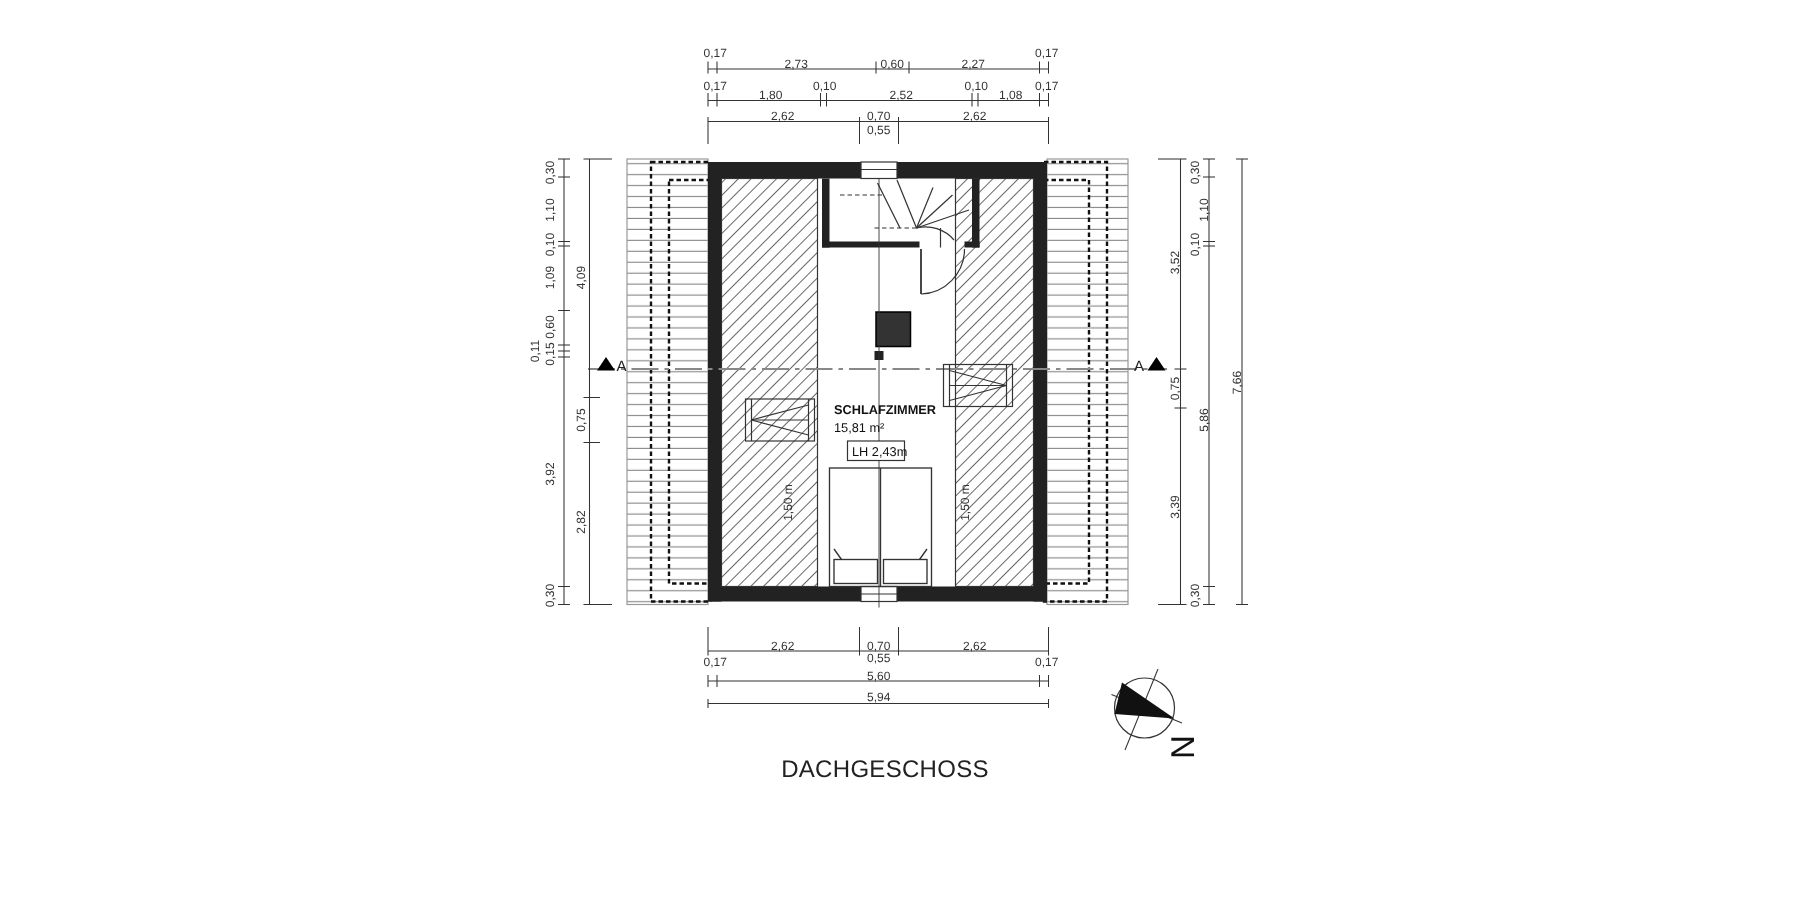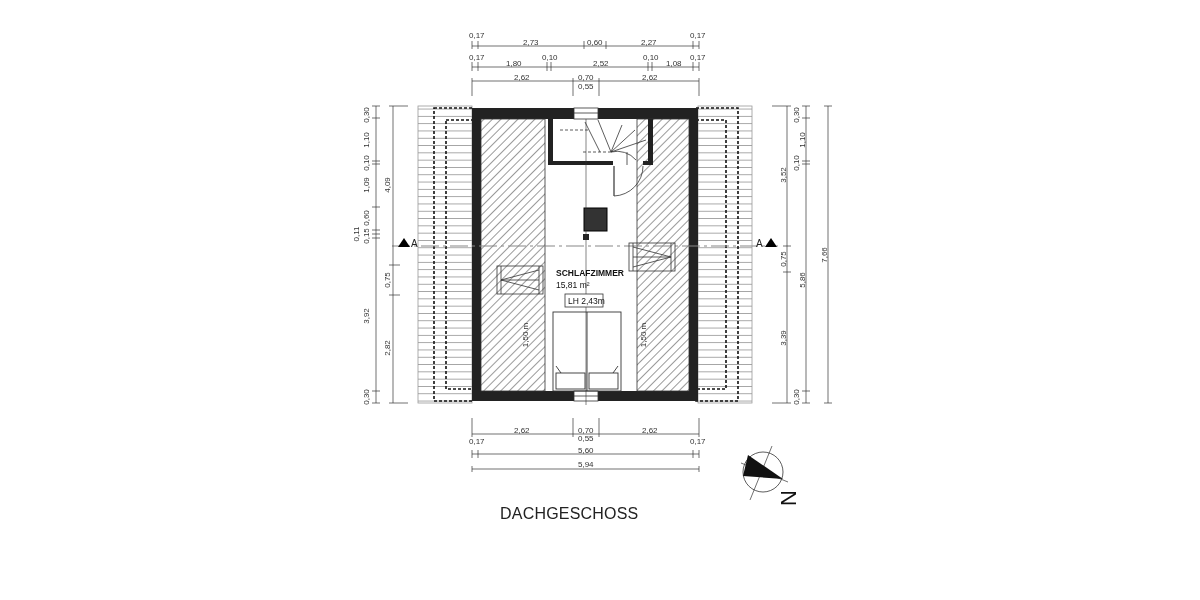--- a/index.html
+++ b/index.html
@@ -1,20 +1,20 @@
 <!DOCTYPE html>
 <html><head>
 <meta charset="utf-8">
 <style>
   html,body{margin:0;padding:0;background:#fff;}
   body{width:1200px;height:600px;position:relative;overflow:hidden;font-family:"Liberation Sans",sans-serif;}
   svg{position:absolute;left:0;top:0;}
   .dim{font-family:"Liberation Sans",sans-serif;font-size:8px;fill:#333;}
   .lbl{font-family:"Liberation Sans",sans-serif;}
-  .title{position:absolute;left:500px;top:505px;width:180px;font-size:16px;color:#222;letter-spacing:0.2px;}
+  .title{position:absolute;left:500px;top:505px;width:180px;text-align:center;font-size:16px;color:#222;letter-spacing:0.2px;}
 </style>
 </head>
 <body>
 
 <svg width="1200" height="600" viewBox="0 0 1200 600">
   <defs>
     <pattern id="hatch" width="6" height="6" patternUnits="userSpaceOnUse" patternTransform="rotate(45)">
       <line x1="0" y1="0" x2="0" y2="6" stroke="#555" stroke-width="1.2"></line>
     </pattern>
     <pattern id="roofLines" width="10" height="7.3" patternUnits="userSpaceOnUse">

